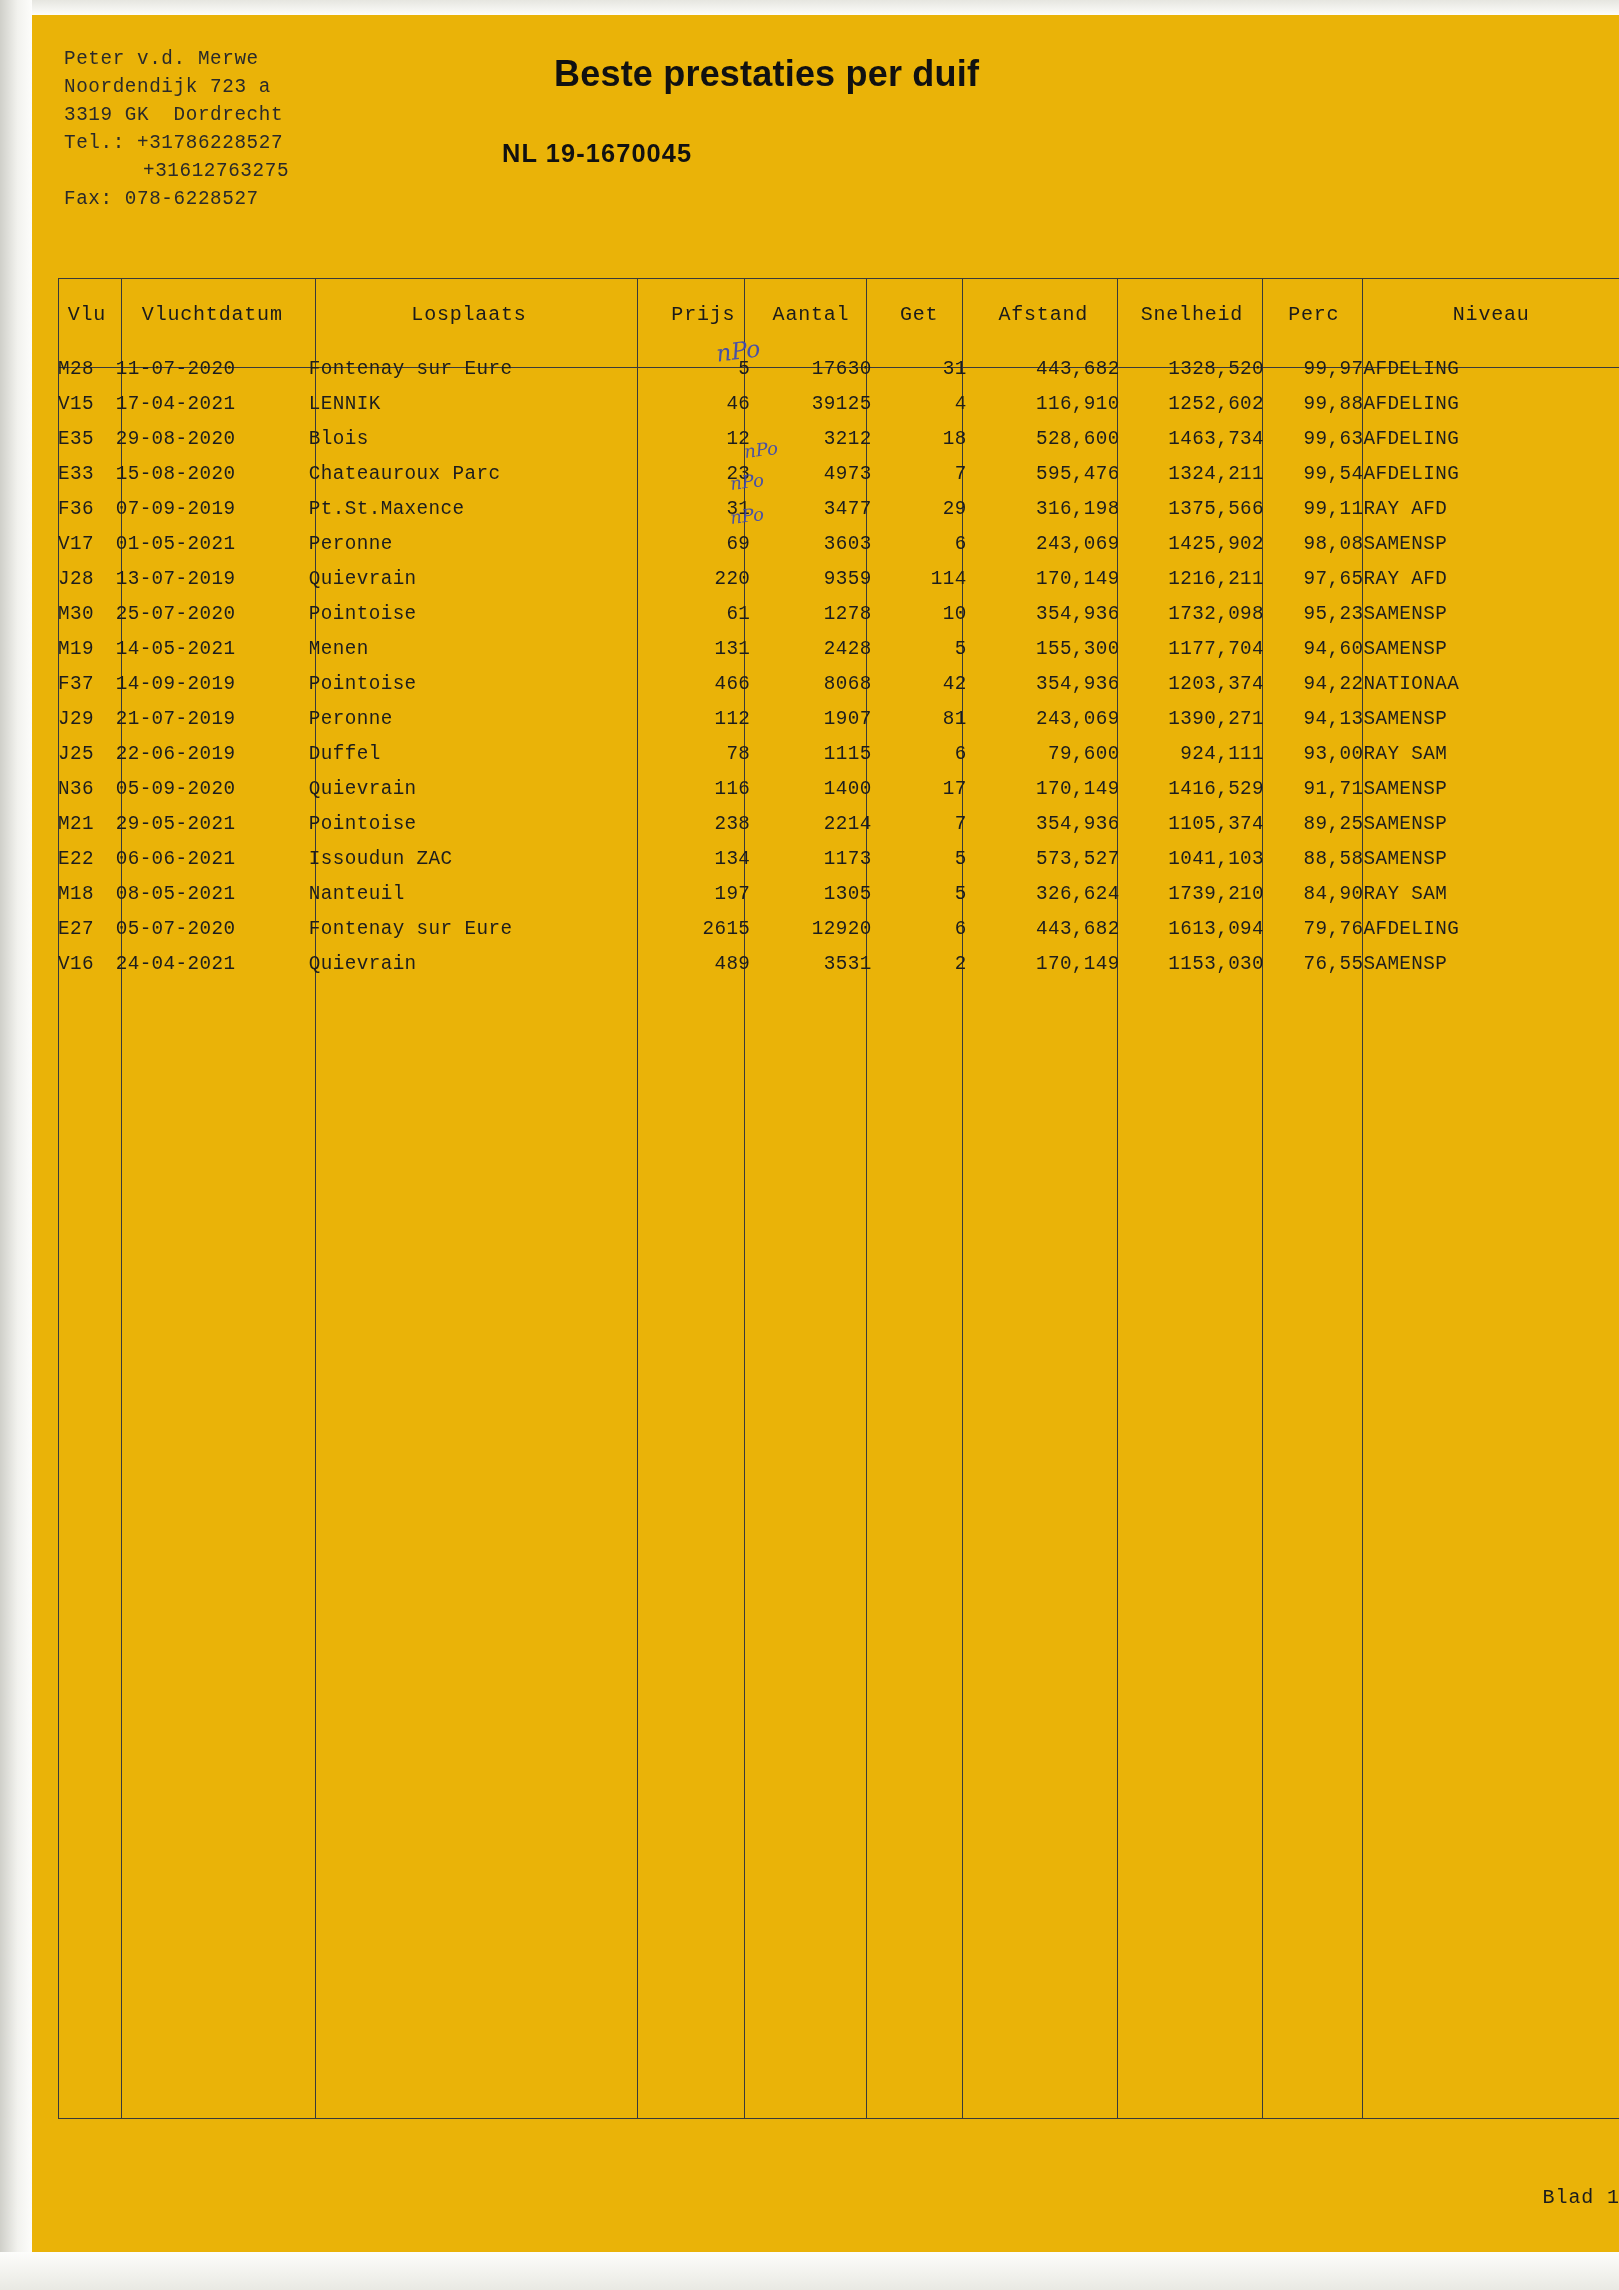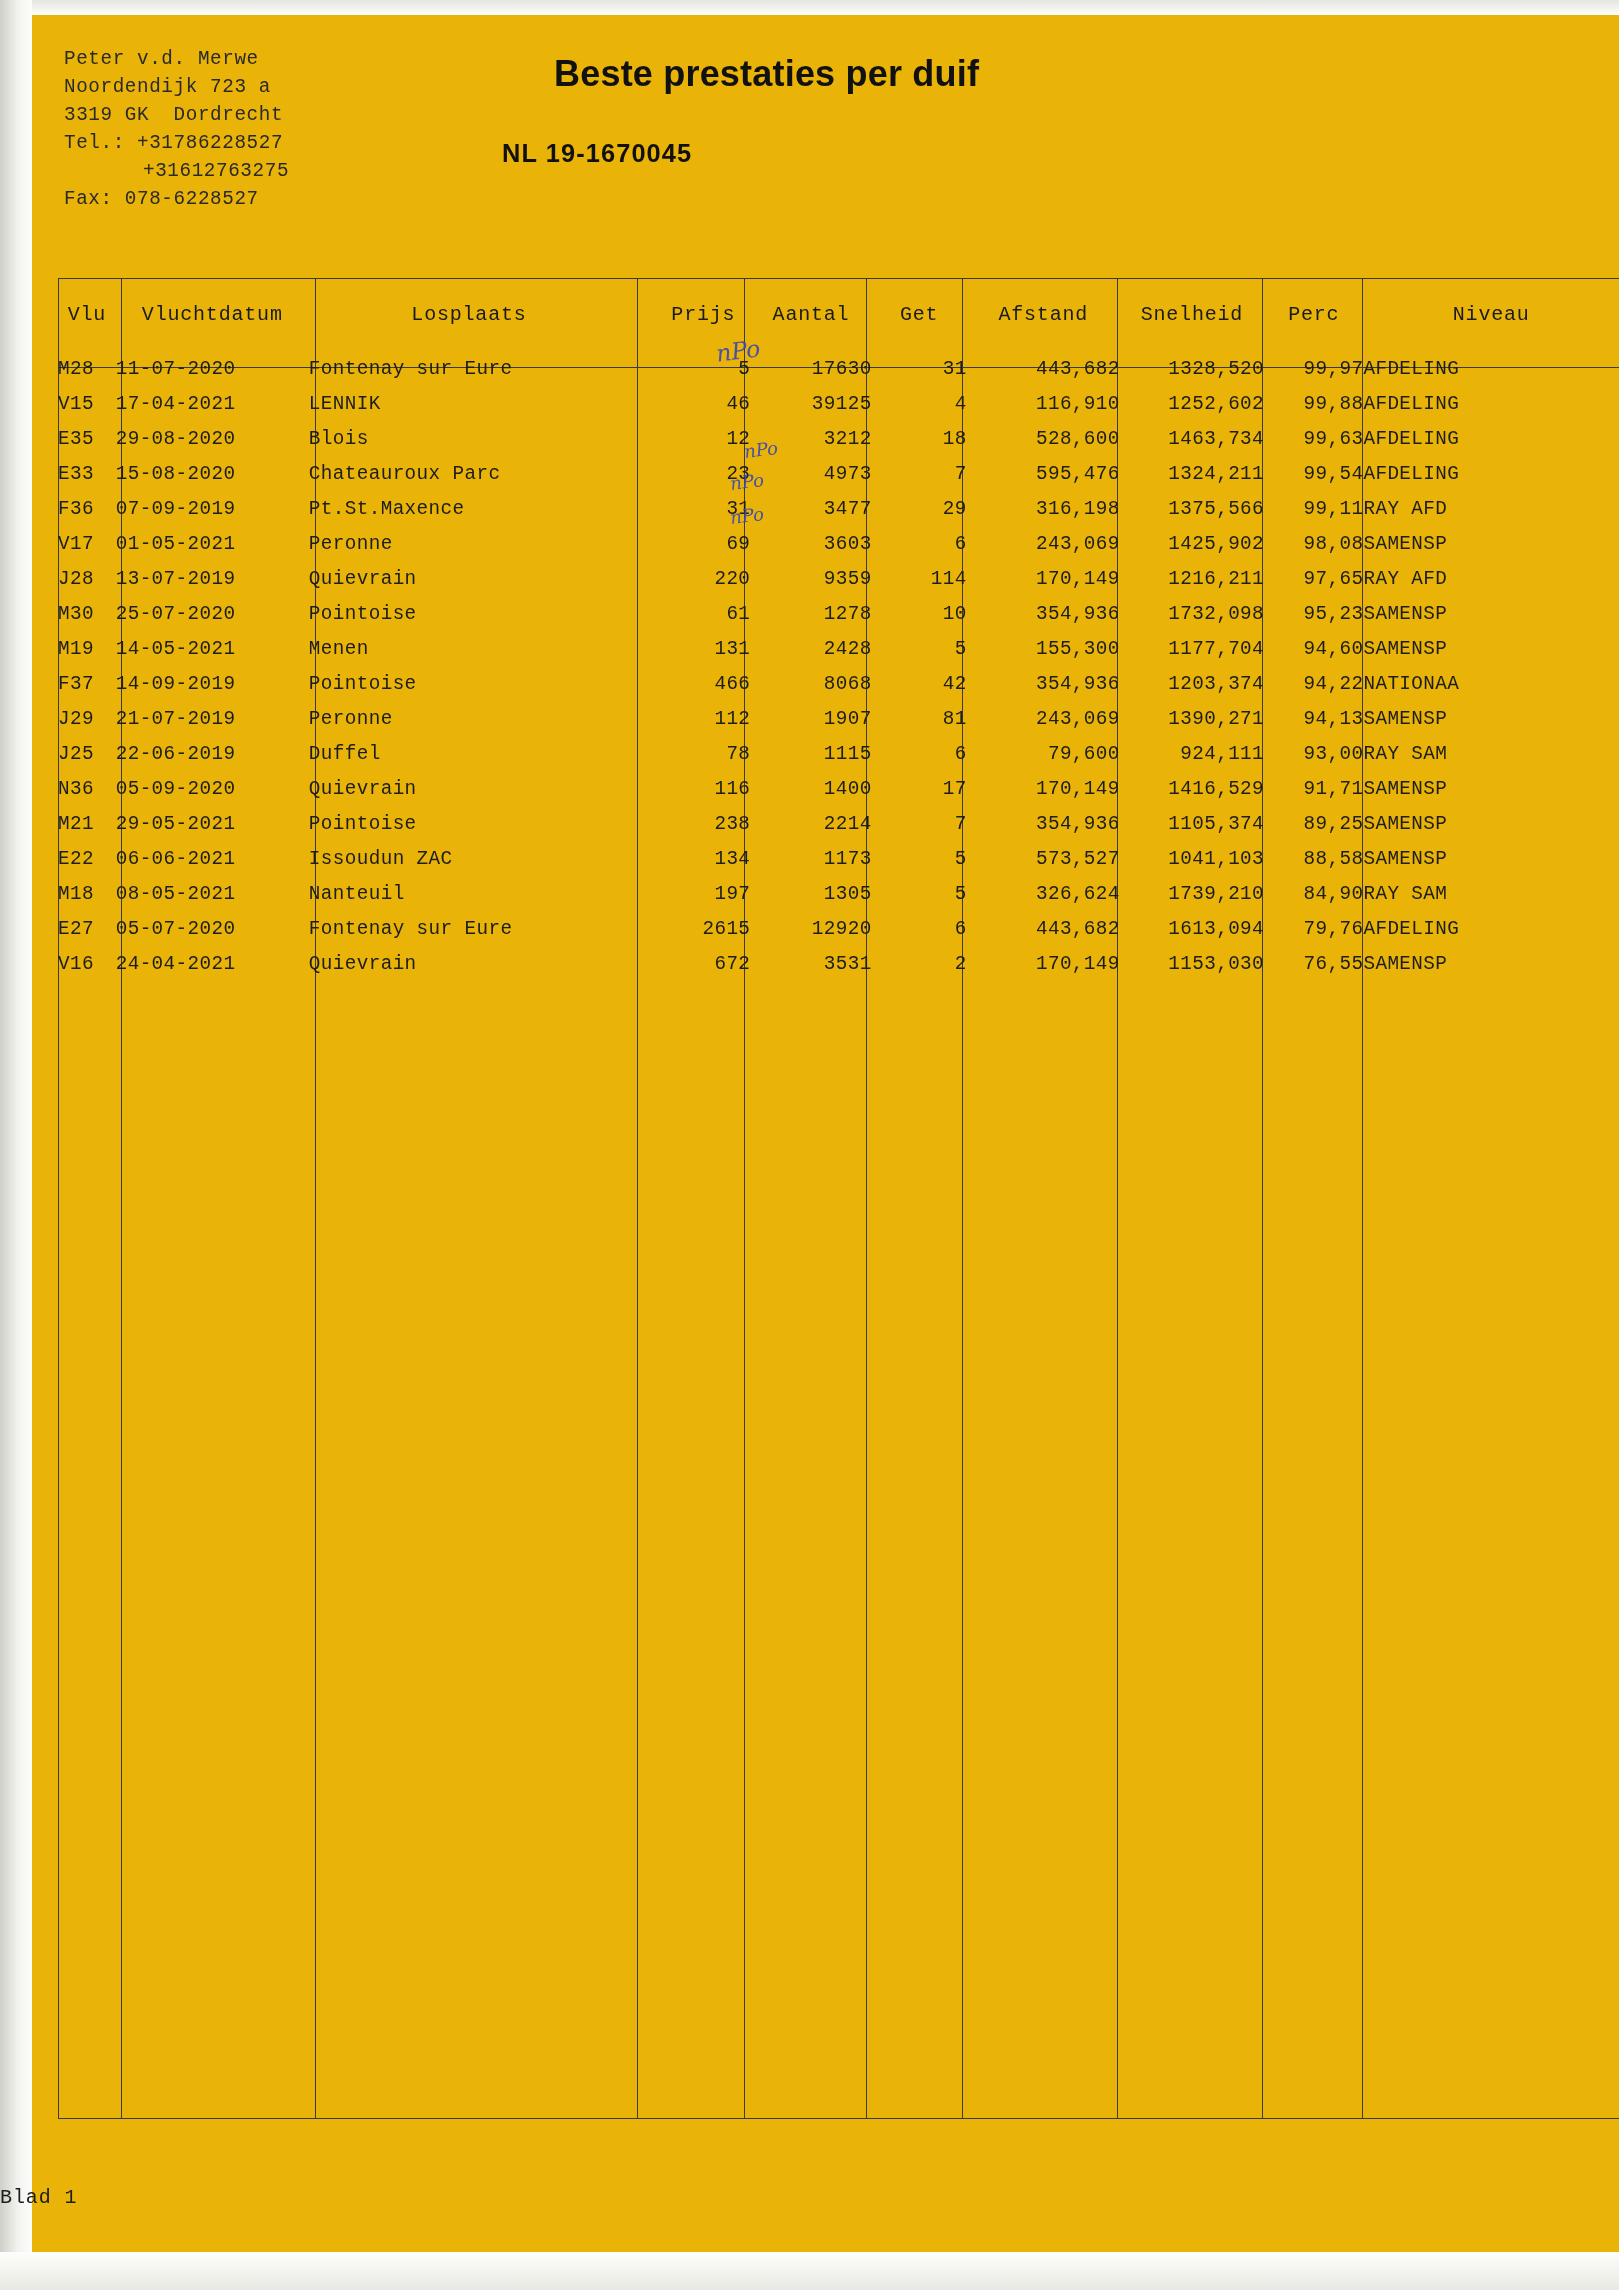--- a/index.html
+++ b/index.html
@@ -152,21 +152,21 @@
     pointer-events: none;
     opacity: 0.92;
   }
   .hw-small { font-size: 18px; }
 
   .footer {
     position: absolute;
     left: 0;
     top: 2186px;
     width: 1620px;
-    text-align: left;
+    text-align: right;
     font-size: 20px;
     letter-spacing: 0.9px;
     color: #1d1d1d;
   }
 </style>
 </head>
 <body>
 
 <div class="page">
 
@@ -420,21 +420,21 @@
             <td class="c-get">6</td>
             <td class="c-afstand">443,682</td>
             <td class="c-snelheid">1613,094</td>
             <td class="c-perc">79,76</td>
             <td class="c-niveau">AFDELING</td>
           </tr>
           <tr>
             <td class="c-vlu">V16</td>
             <td class="c-date">24-04-2021</td>
             <td class="c-place">Quievrain</td>
-            <td class="c-prijs">672</td>
+            <td class="c-prijs">489</td>
             <td class="c-aantal">3531</td>
             <td class="c-get">2</td>
             <td class="c-afstand">170,149</td>
             <td class="c-snelheid">1153,030</td>
             <td class="c-perc">76,55</td>
             <td class="c-niveau">SAMENSP</td>
           </tr>
         </tbody>
     </table>
   </div>

